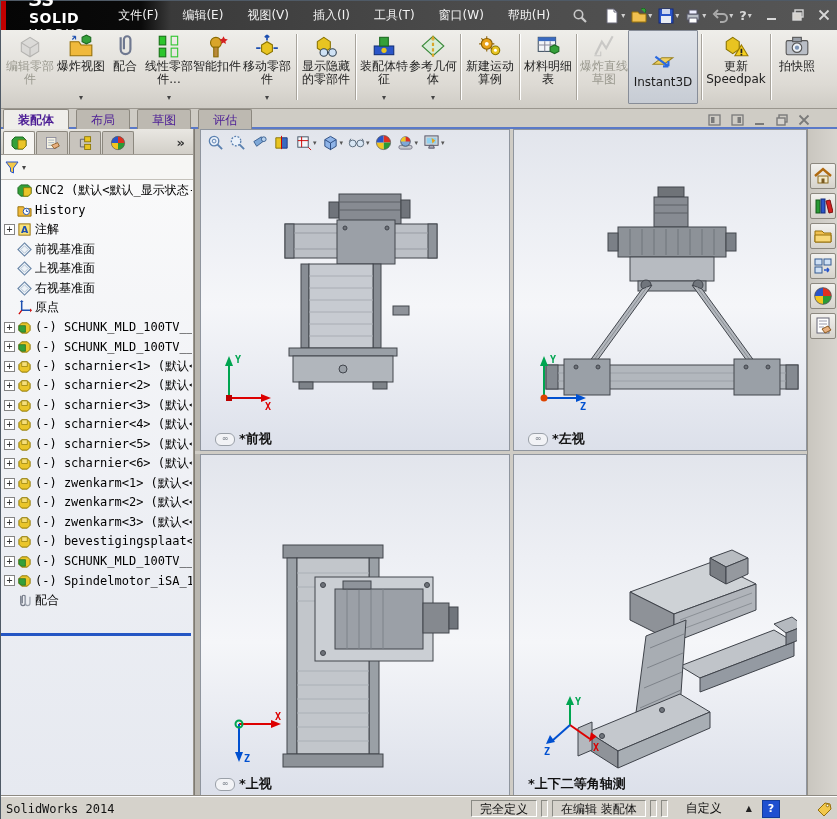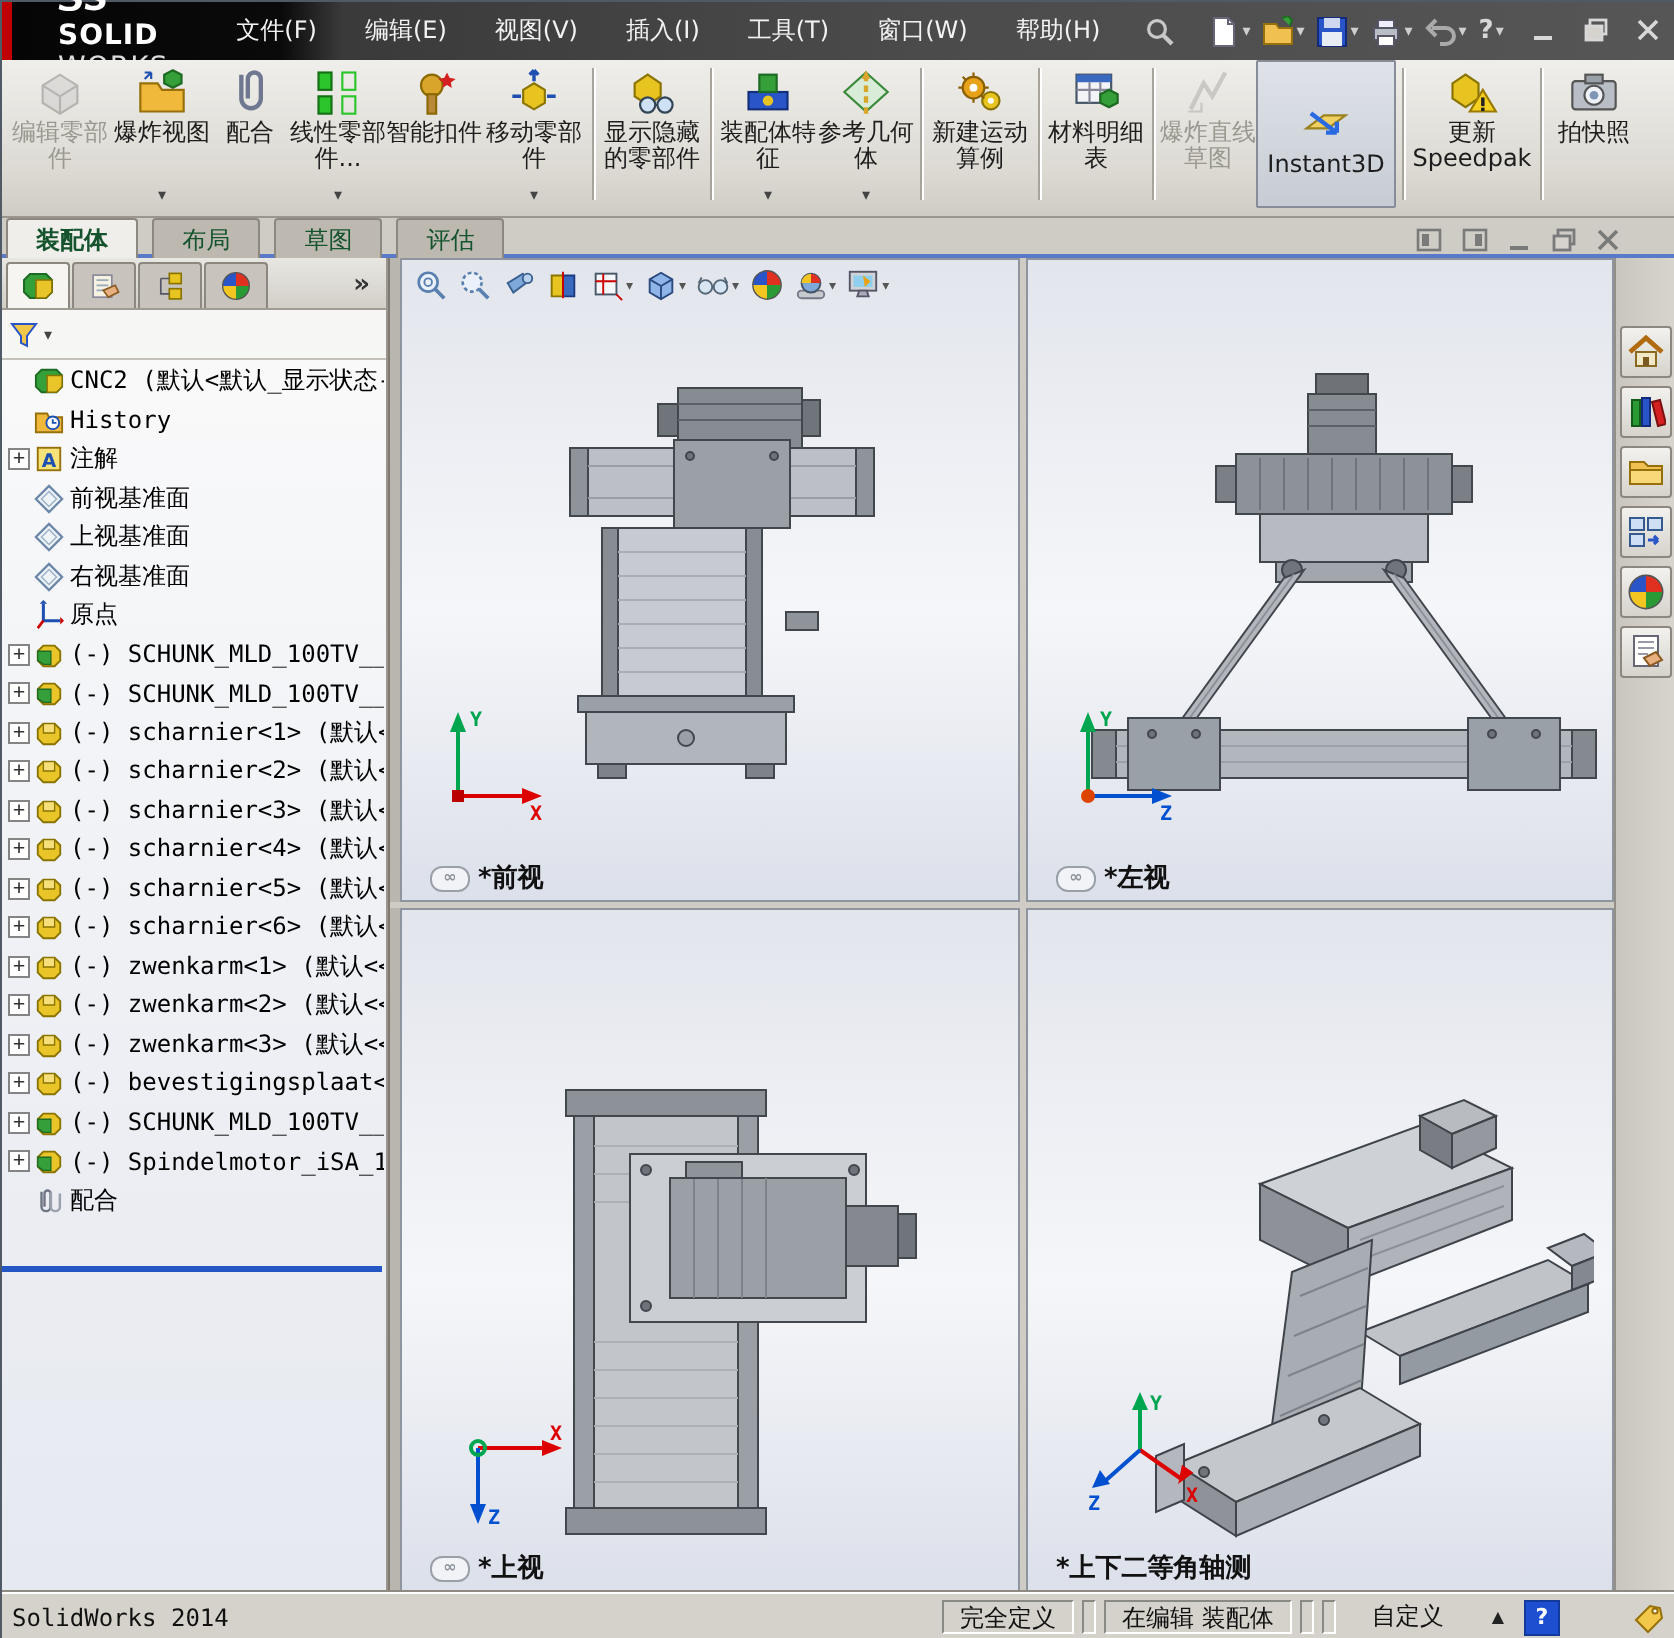--- a/index.html
+++ b/index.html
@@ -29,21 +29,21 @@
   .cbtn .cicon{width:26px;height:26px;flex:none;}
   .clabel{font-size:12px;line-height:13px;text-align:center;color:#1d1d1d;margin-top:1px;}
   .cbtn.disabled .clabel{color:#9a998f;}
   .cbtn.disabled .cicon{opacity:.45;filter:grayscale(1);}
   .cdrop{font-size:8px;color:#444;line-height:8px;margin-top:auto;padding-bottom:2px;}
   .cbtn.active{background:linear-gradient(180deg,#dfe3e9,#c7ccd4);border:1px solid #878d98;border-radius:1px;justify-content:center;}
   .csep{width:1px;height:66px;background:#a8a49c;margin:4px 3px 0 3px;flex:none;box-shadow:1px 0 0 #fff;}
   
   #tabrow{position:absolute;left:0;top:108px;width:837px;height:20px;background:#cfccc5;border-bottom:2px solid #5a79c8;box-sizing:border-box;}
   .dtab{display:inline-block;font-size:12px;padding:2px 14px 1px 14px;margin-left:2px;
-    border:1px solid #8c887f;border-bottom:none;background:#bdb9b1;color:#14532d;border-radius:2px 2px 0 0;}
+    border:1px solid #8c887f;border-bottom:none;background:#bdb9b1;color:#4c1d95;border-radius:2px 2px 0 0;}
   .dtab.active{background:#efeeea;font-weight:bold;}
   #docbtns{position:absolute;right:28px;top:2px;display:flex;gap:10px;align-items:center;}
   
   #fmpanel{position:absolute;left:0;top:128px;width:193px;height:667px;background:linear-gradient(180deg,#fbfbfb,#edeff4 60%,#e6e9f0);border-right:1px solid #9a968e;box-sizing:border-box;}
   #fmtabs{height:26px;background:linear-gradient(180deg,#e9e7e2,#d2cfc8);border-bottom:1px solid #a09c94;display:flex;align-items:flex-end;padding:2px 2px 0 2px;box-sizing:border-box;}
   .ftab{width:30px;height:22px;border:1px solid #8c887f;border-bottom:none;background:#c8c4bd;display:flex;align-items:center;justify-content:center;border-radius:2px 2px 0 0;margin-right:1px;}
   .ftab.active{background:#f6f5f2;}
   #fmchev{margin-left:auto;font-size:13px;font-weight:bold;color:#333;padding:0 6px 4px 0;}
   #filterrow{height:24px;background:#f6f6f4;border-bottom:1px solid #c4c1ba;display:flex;align-items:center;padding-left:4px;gap:3px;}
   #tree{position:absolute;left:0;top:52px;right:1px;bottom:0;overflow:hidden;

